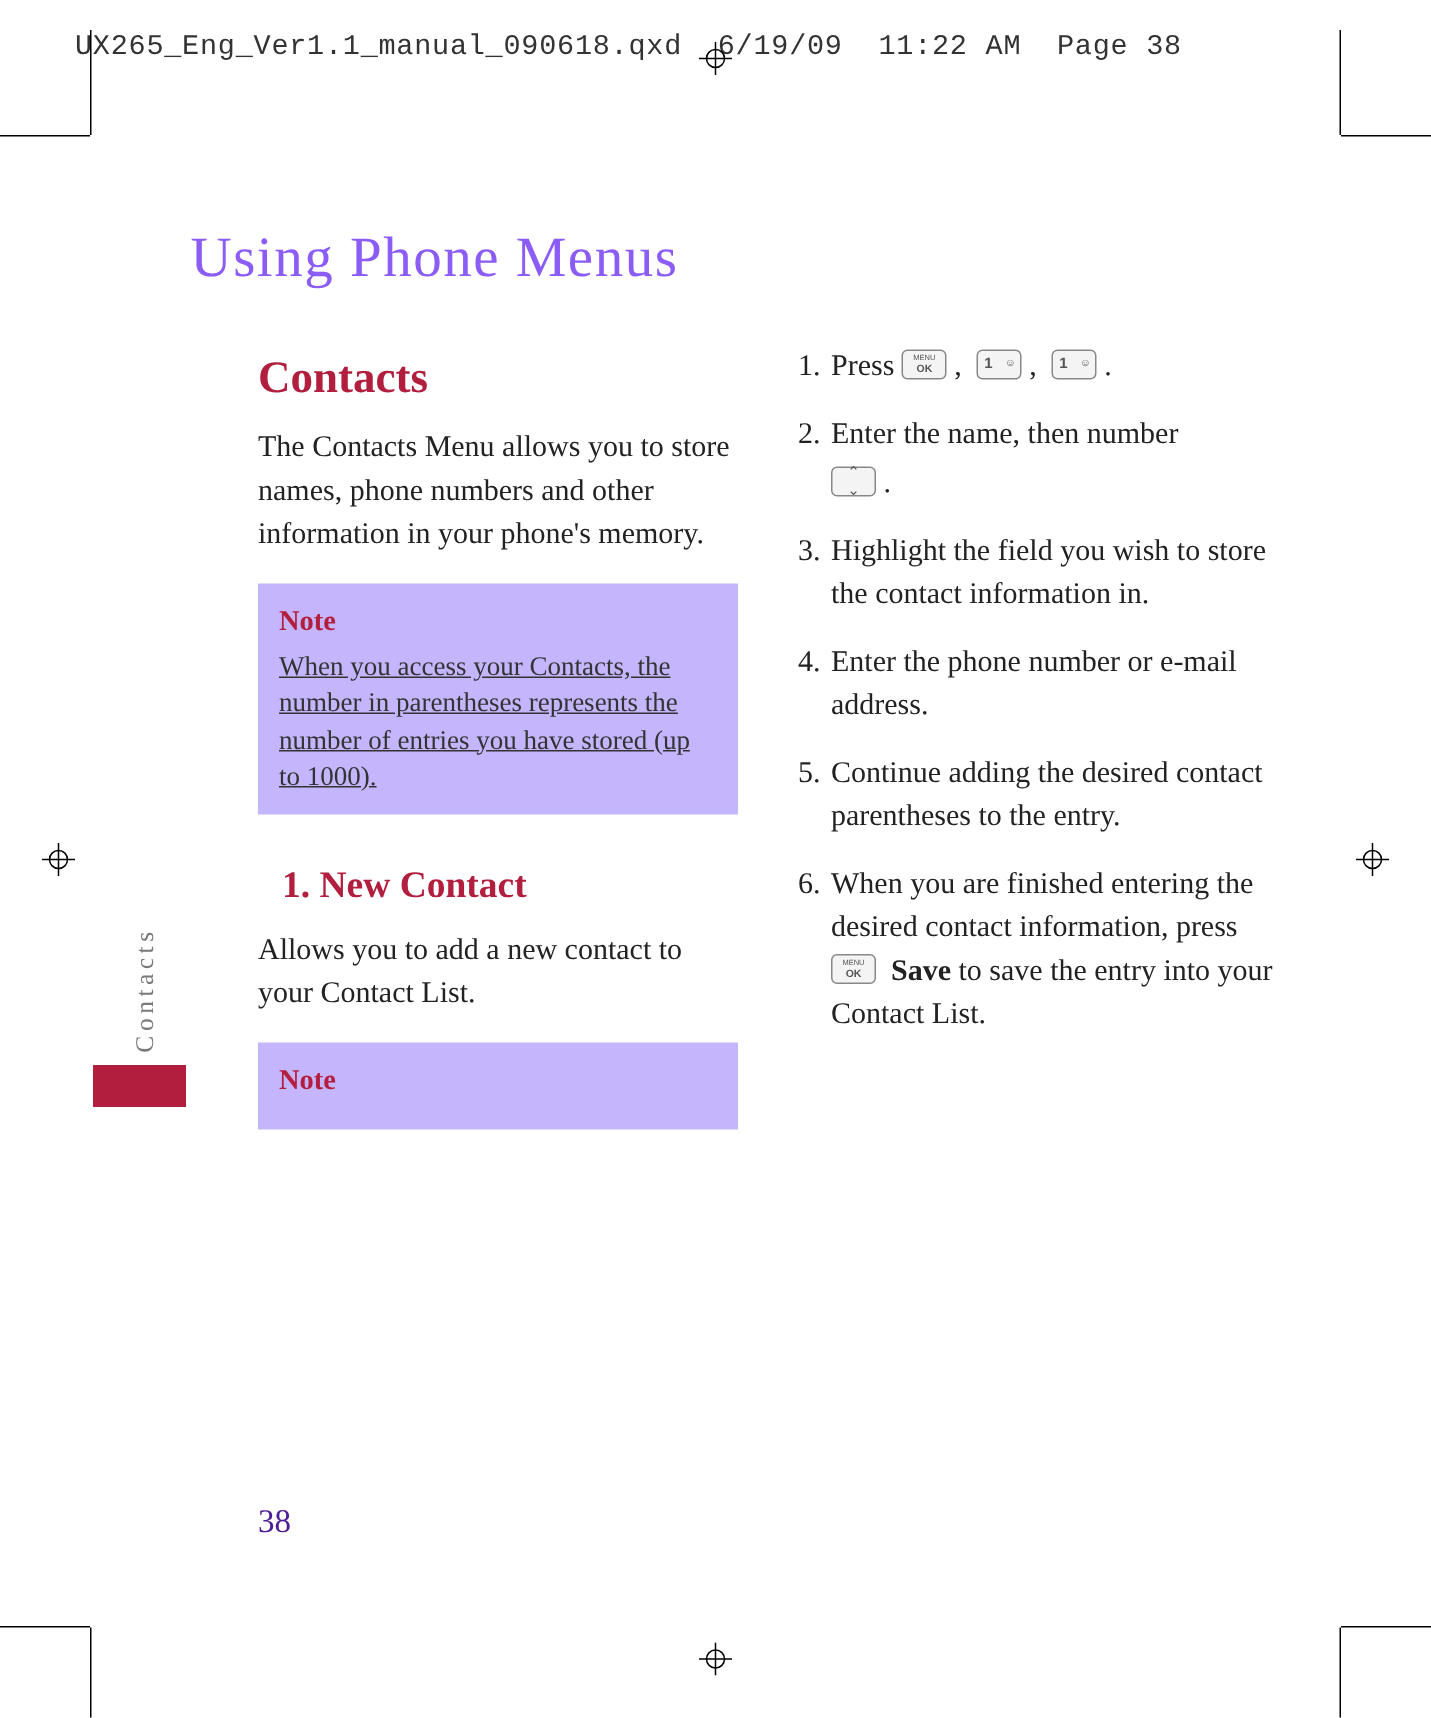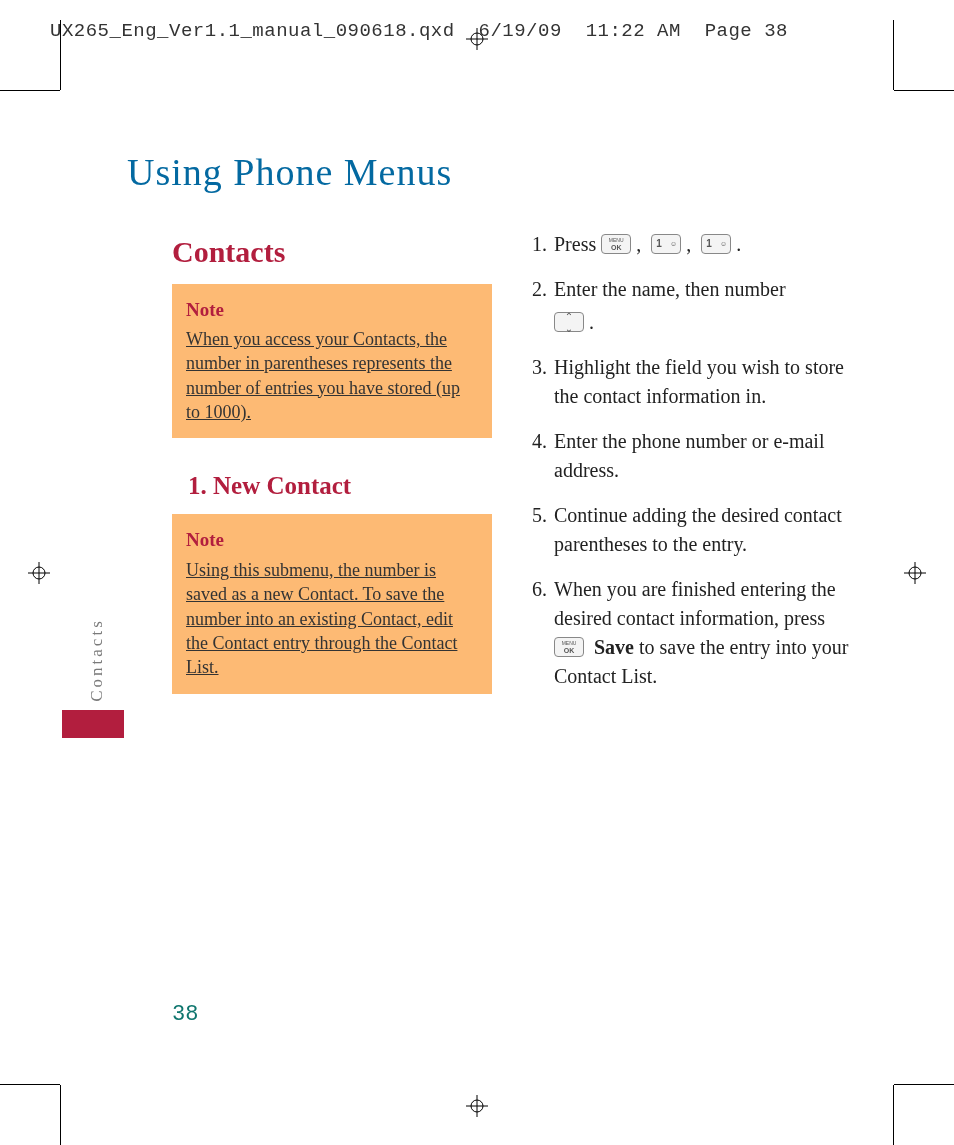--- a/index.html
+++ b/index.html
@@ -45,21 +45,21 @@
     top: 90px;
     left: 62px;
     right: 62px;
     bottom: 60px;
   }
   .chapter-title {
     position: absolute;
     top: 60px;
     left: 65px;
     font-size: 38px;
-    color: #0369a1;
+    color: #8b5cf6;
     font-weight: 400;
     letter-spacing: 1px;
   }
   .side-tab {
     position: absolute;
     left: 0;
     top: 510px;
     width: 62px;
   }
   .side-label {
@@ -87,21 +87,21 @@
     left: 110px;
     right: 40px;
     display: flex;
     gap: 40px;
   }
   .col { flex: 1; font-size: 20px; line-height: 1.45; }
   .h2 { color: #b21e3e; font-size: 30px; font-weight: 600; margin-bottom: 10px; }
   .h3 { color: #b21e3e; font-size: 25px; font-weight: 600; margin: 30px 16px 10px; }
   .para { margin-bottom: 18px; }
   .note {
-    background: #fdba74;
+    background: #c4b5fd;
     padding: 12px 14px 14px;
     margin-bottom: 10px;
   }
   .note-title { color: #b21e3e; font-weight: 600; font-size: 19px; margin-bottom: 4px; }
   .note-body { font-size: 18px; line-height: 1.35; color: #333; text-decoration: underline; }
   .step { display: flex; margin-bottom: 16px; }
   .step-num { width: 22px; flex-shrink: 0; }
   .step-body { flex: 1; }
   .step-indent { margin-left: 22px; margin-top: -12px; margin-bottom: 16px; }
   .keyicon {
@@ -125,22 +125,21 @@
   .keyicon.ok::after { content: "OK"; display:block; font-size:7px; font-weight:bold; line-height:8px;}
   .keyicon.one::before { content: "1"; font-size:10px; font-weight:bold; position:absolute; left:4px; top:4px;}
   .keyicon.one::after { content: "☺"; font-size:7px; position:absolute; right:3px; top:4px;}
   .keyicon.nav::before { content: "⌃"; font-size:10px; position:absolute; left:0; right:0; top:-1px;}
   .keyicon.nav::after { content: "⌄"; font-size:10px; position:absolute; left:0; right:0; bottom:-3px;}
   .page-num {
     position: absolute;
     bottom: 58px;
     left: 110px;
     font-size: 22px;
-    color: #0f766e;
-    font-family: Liberation Mono, monospace;
+    color: #4c1d95;
   }
   .bold { font-weight: 600; }
 </style>
 </head>
 <body>
 
 <div class="header-line">
   <span>UX265_Eng_Ver1.1_manual_090618.qxd</span>&nbsp;
   <span>6/19/09</span>&nbsp;
   <span>11:22 AM</span>&nbsp;
@@ -190,31 +189,32 @@
 
   <div class="side-tab">
     <div class="side-label">Contacts</div>
     <div class="side-bar"></div>
   </div>
 
   <div class="columns">
 
     <div class="col">
       <div class="h2">Contacts</div>
+      <div class="para">The Contacts Menu allows you to store names, phone numbers and other information in your phone's memory.</div>
 
       <div class="note">
         <div class="note-title">Note</div>
         <div class="note-body">When you access your Contacts, the number in parentheses represents the number of entries you have stored (up to 1000).</div>
       </div>
 
       <div class="h3">1. New Contact</div>
+      <div class="para">Allows you to add a new contact to your Contact List.</div>
 
       <div class="note">
         <div class="note-title">Note</div>
-        <div class="note-body">Using this submenu, the number is saved as a new Contact. To save the number into an existing Contact, edit the Contact entry through the Contact List.</div>
       </div>
     </div>
 
     <div class="col">
 
       <div class="step">
         <div class="step-num">1.</div>
         <div class="step-body">
           <span>Press </span>
           <span class="keyicon ok"></span> ,&nbsp;

